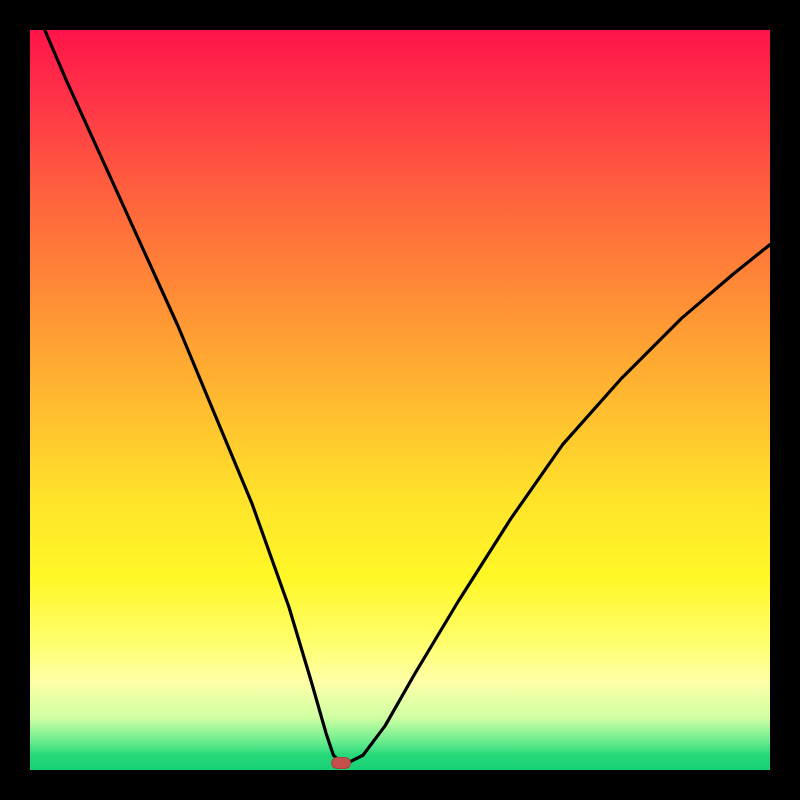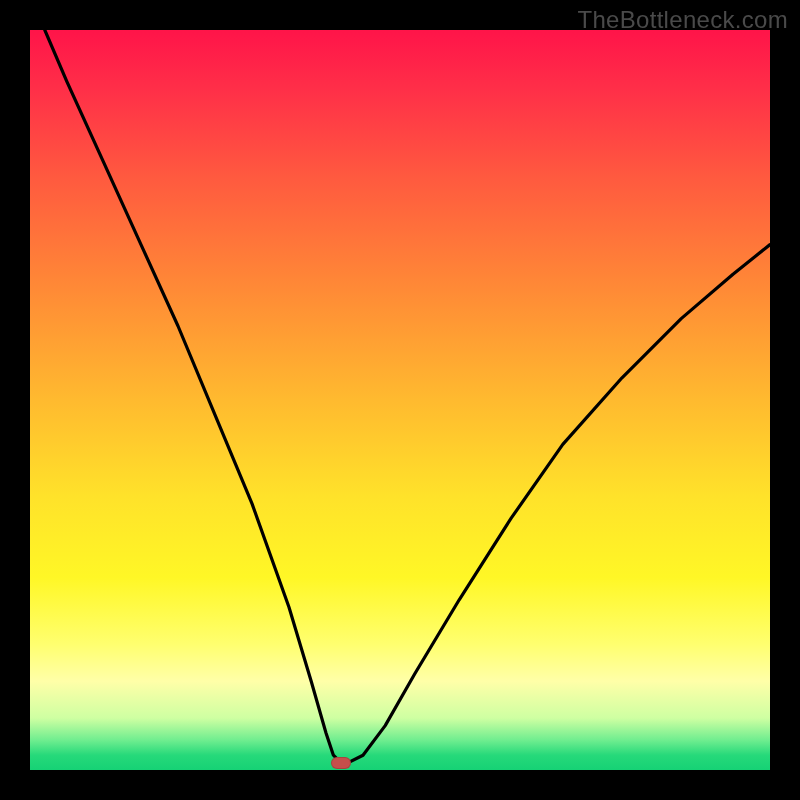--- a/index.html
+++ b/index.html
@@ -70,14 +70,13 @@
 </head>
 <body>
 
 <div class="frame">
   <div class="plot">
     <svg class="curve" viewBox="0 0 740 740" preserveAspectRatio="none">
       <path d="M14.8 0.0 L37.0 51.8 L74.0 133.2 L111.0 214.6 L148.0 296.0 L185.0 384.8 L222.0 473.6 L259.0 577.2 L281.2 651.2 L296.0 703.0 L303.4 725.2 L310.8 732.6 L318.2 732.6 L333.0 725.2 L355.2 695.6 L384.8 643.8 L429.2 569.8 L481.0 488.4 L532.8 414.4 L592.0 347.8 L651.2 288.6 L703.0 244.2 L740.0 214.6" fill="none" stroke="#000" stroke-width="3.2" stroke-linecap="round" stroke-linejoin="round"></path>
     </svg>
     <div class="marker" style="left: 300.8px; top: 726.6px; background: rgb(197, 79, 75);"></div>
   </div>
-  <div class="watermark">TheBottleneck.com</div>
 </div>
 
 </body></html>

